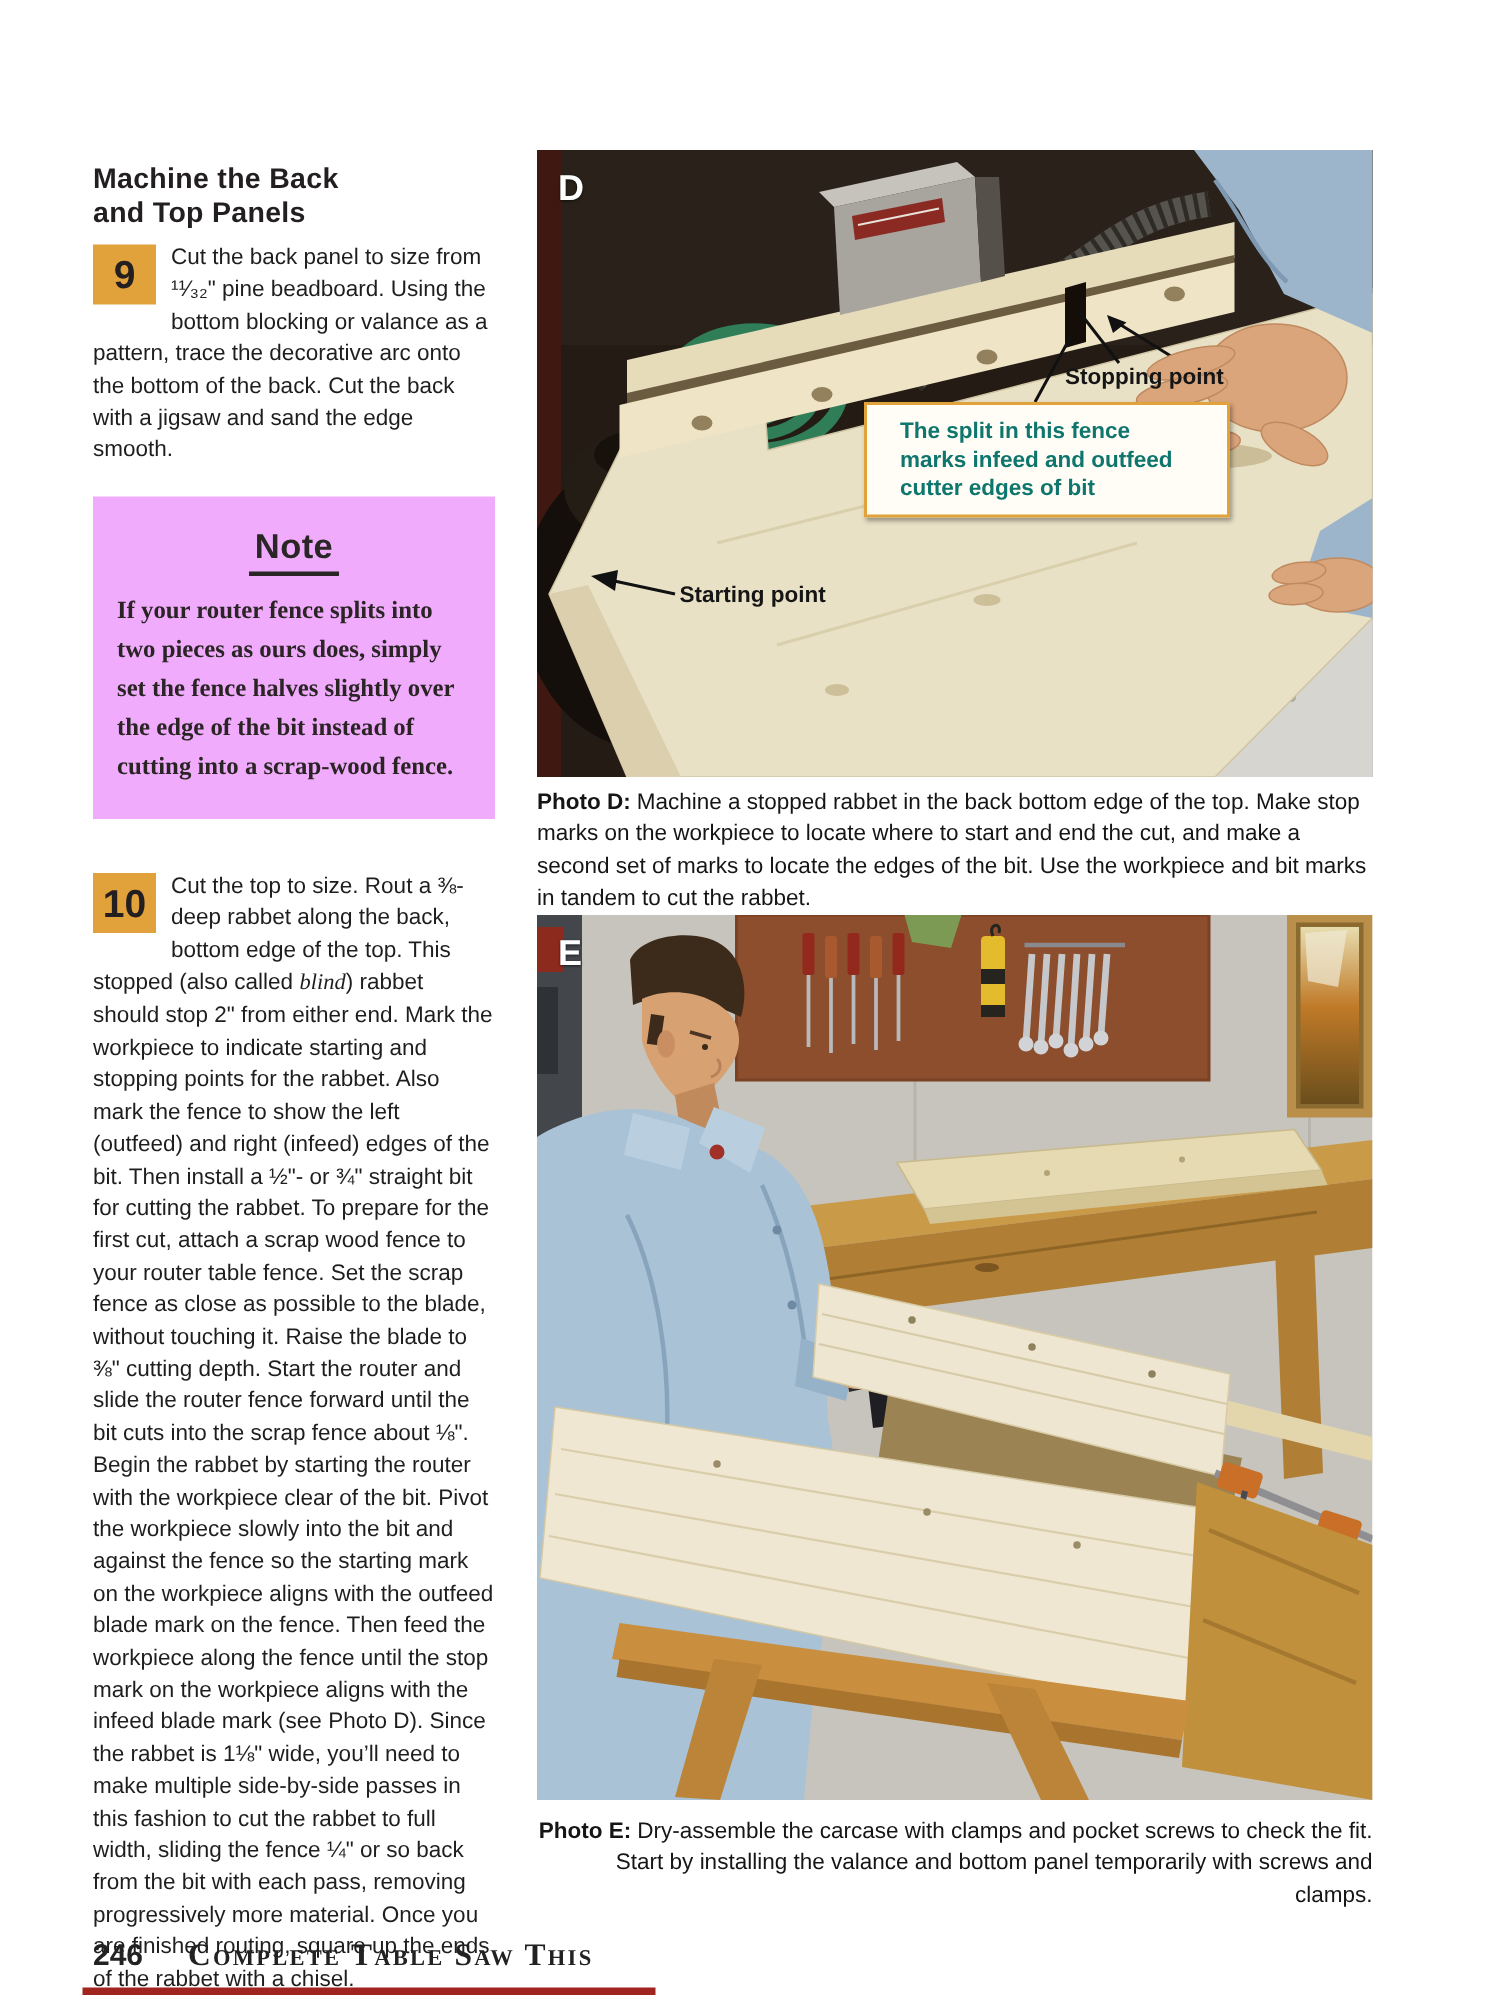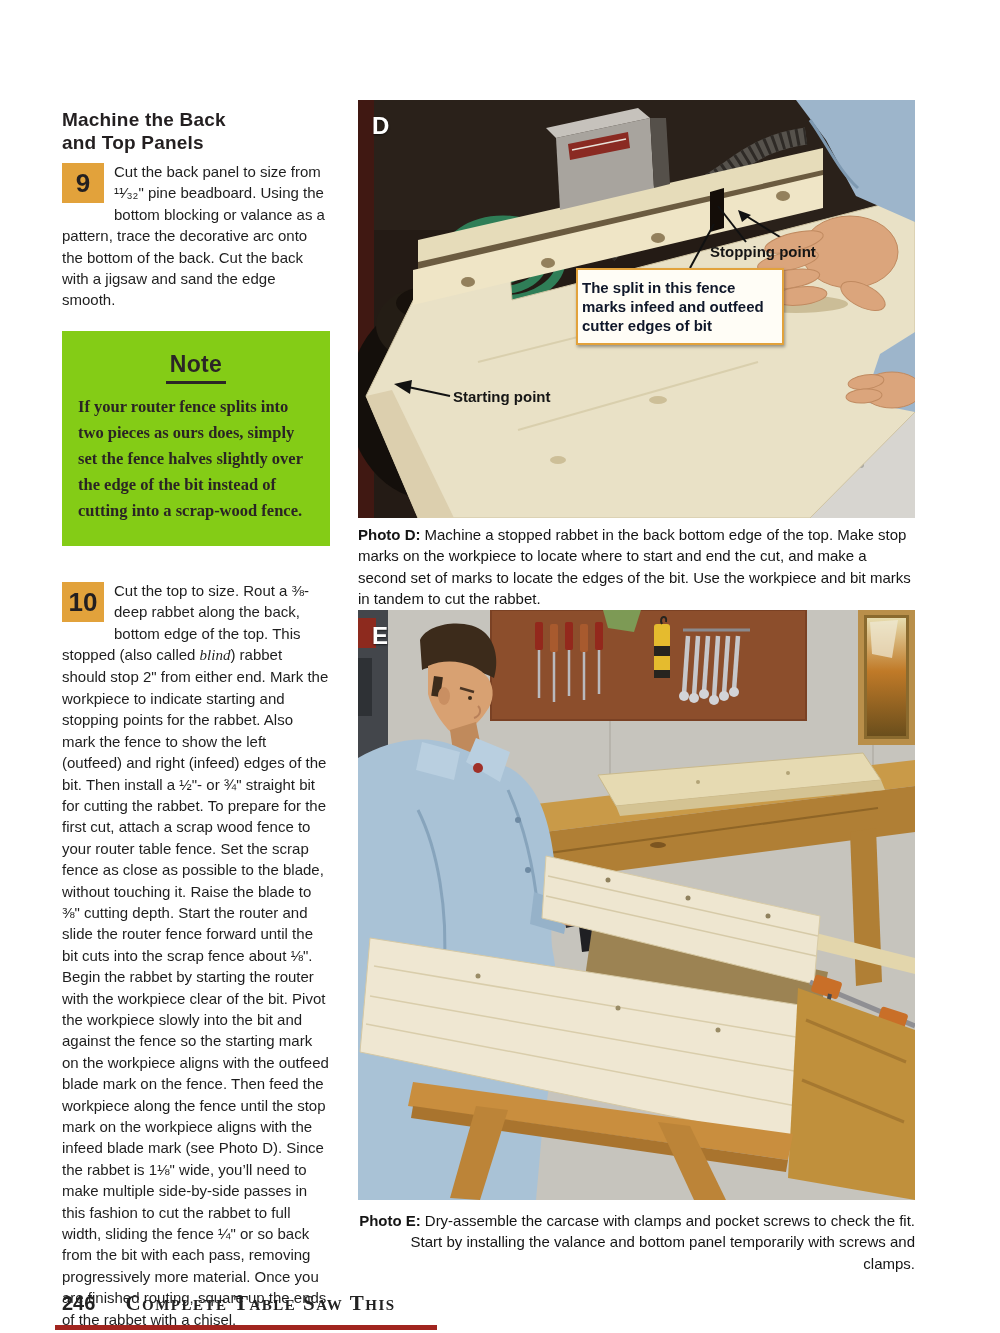--- a/index.html
+++ b/index.html
@@ -6,40 +6,40 @@
   .page{position:relative;width:1000px;height:1333px;background:#fff;overflow:hidden;
         font-family:"Liberation Sans",sans-serif;color:#1c1c1c;}
   
   .left-col{position:absolute;left:62px;top:108px;width:268px;}
   .heading{margin:0;font-size:19px;line-height:23px;font-weight:bold;color:#231f20;letter-spacing:.2px;}
   .step{margin:7px 0 0 0;font-size:15px;line-height:21.4px;color:#1e1e1e;}
   .step-num{float:left;width:42px;height:40px;margin:2px 10px 3px 0;background:#e2a23b;
             color:#231f20;font-size:26px;font-weight:bold;text-align:center;line-height:40px;}
   .seg-i{font-style:italic;font-family:"Liberation Serif",serif;}
   .seg-b{font-weight:normal;}
-  .note{margin-top:20px;width:268px;box-sizing:border-box;background:#84cc16;padding:20px 16px 22px 16px;}
+  .note{margin-top:20px;width:268px;box-sizing:border-box;background:#f0abfc;padding:20px 16px 22px 16px;}
   .note-title{text-align:center;margin-bottom:10px;}
   .note-title span{display:inline-block;font-size:23px;font-weight:bold;color:#2b2626;
                    border-bottom:3px solid #2b2626;padding:0 4px 3px 4px;letter-spacing:.3px;}
   .note-text{margin:0;font-family:"Liberation Serif",serif;font-weight:bold;font-size:16.5px;
              line-height:26px;color:#2a2424;}
   .step-10{margin-top:34px;}
   
   .photo{position:absolute;margin:0;}
   .photo-d{left:358px;top:100px;width:557px;height:418px;}
   .photo-e{left:358px;top:610px;width:557px;height:590px;}
   .photo svg{display:block;}
   .photo-letter{position:absolute;left:14px;top:12px;color:#fff;font-size:24px;font-weight:bold;
                 text-shadow:0 1px 2px rgba(0,0,0,.6);}
   .pd-label{position:absolute;font-size:15px;font-weight:bold;color:#151515;white-space:nowrap;}
   .pd-stop{left:352px;top:143px;}
   .pd-start{left:95px;top:288px;}
   .pd-callout{position:absolute;left:218px;top:168px;width:196px;background:#fffdf6;
-              border:2.5px solid #e2a23b;padding:8px 4px;font-size:15px;font-weight:bold;
-              line-height:19px;color:#0f172a;box-shadow:1px 2px 3px rgba(0,0,0,.35);}
+              border:2.5px solid #e2a23b;padding:8px 22px;font-size:15px;font-weight:bold;
+              line-height:19px;color:#0f766e;box-shadow:1px 2px 3px rgba(0,0,0,.35);}
   
   .caption{position:absolute;left:358px;width:557px;margin:0;font-size:15px;line-height:21.3px;color:#151515;}
   .caption-d{top:524px;}
   .caption-e{top:1210px;text-align:right;}
   .cap-lead{font-weight:bold;margin-right:4px;}
   
   .footer{position:absolute;left:62px;top:1291px;display:flex;align-items:baseline;}
   .page-num{font-size:20px;font-weight:bold;color:#222;font-family:"Liberation Sans",sans-serif;}
   .book-title{margin-left:30px;font-family:"Liberation Serif",serif;font-variant:small-caps;
               font-weight:bold;font-size:21px;letter-spacing:1.5px;color:#222;}

